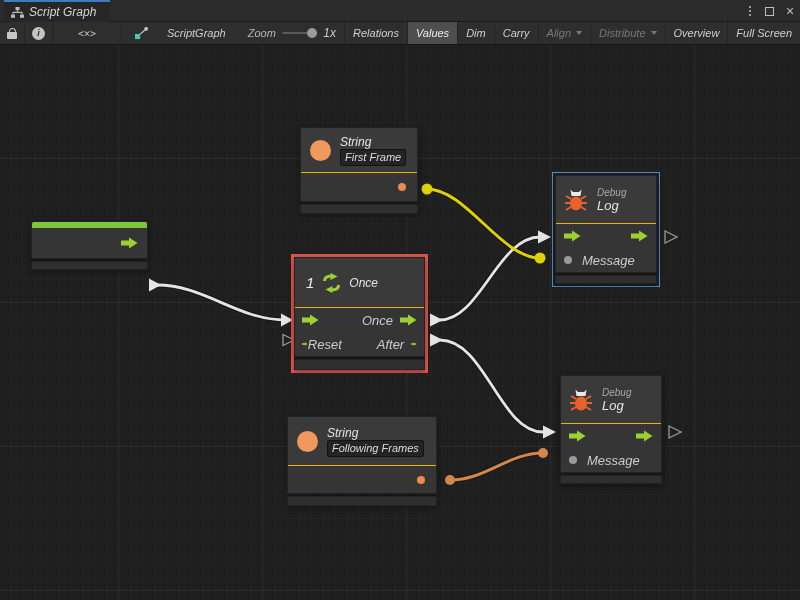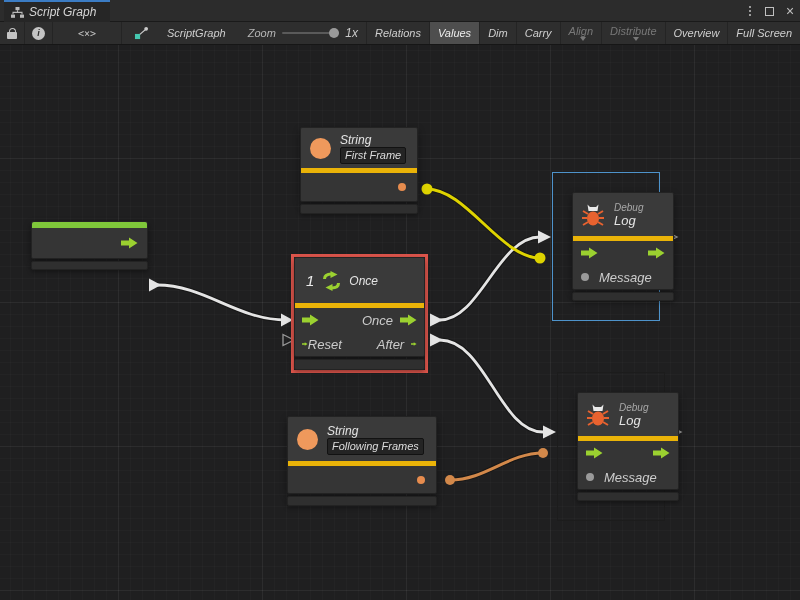--- a/index.html
+++ b/index.html
@@ -39,21 +39,21 @@
   .graph-section { display:flex; align-items:center; gap:18px; padding:0 10px 0 12px; }
   .zoom-label { color:#b5b5b5; padding:0 6px 0 12px; display:flex; align-items:center; }
   .zoom-slider { width:90px; height:100%; position:relative; display:flex; align-items:center; }
   .zoom-track { width:100%; height:2px; background:#5a5a5a; border-radius:1px; }
   .zoom-handle { position:absolute; right:0px; top:50%; margin-top:-5px;
                  width:10px; height:10px; border-radius:50%; background:#9a9a9a; }
   .zoom-value { font-size:12px; color:#c9c9c9; padding:0 8px 0 6px; display:flex; align-items:center; }
   .tb-buttons { display:flex; align-items:stretch; margin-left:auto; }
   .tb-buttons .tbtn { border-left:1px solid #242424; border-right:none; white-space:nowrap; }
   .tbtn.active { background:#4e4e4e; color:#eeeeee; }
-  .tbtn.disabled { color:#787878;flex-direction:column; }
+  .tbtn.disabled { color:#787878; }
   .caret { width:0; height:0; border-left:3.5px solid transparent; border-right:3.5px solid transparent;
            border-top:4px solid #787878; margin-left:5px; }
 
   
   .canvas { position:absolute; left:0; top:45px; width:800px; height:555px;
             background-color:#1f1f20;
             background-image:
               linear-gradient(rgba(255,255,255,0.045) 1px, transparent 1px),
               linear-gradient(90deg, rgba(255,255,255,0.045) 1px, transparent 1px),
               linear-gradient(rgba(255,255,255,0.018) 1px, transparent 1px),
@@ -64,21 +64,21 @@
   #wires { position:absolute; left:0; top:0; width:800px; height:600px;
            pointer-events:none; z-index:5; }
 
   
   .node-wrap { position:absolute; z-index:10; }
   .node-main { background:#353535; border:1px solid #232323; border-radius:2px;
                box-shadow:0 3px 7px rgba(0,0,0,0.4); }
   .node-footer { background:#2f2f2f; border:1px solid #232323; border-radius:2px;
                  margin-top:2px; box-shadow:0 2px 4px rgba(0,0,0,0.35); }
   .node-header { display:flex; align-items:center; background:#3a3a3a;
-                 border-bottom:5px solid #eab308; border-radius:2px 2px 0 0; }
+                 border-bottom:1px solid #eab308; border-radius:2px 2px 0 0; }
   .node-title { font-size:12px; color:#e4e4e4; }
   .node-sub { font-size:10px; color:#a8a8a8; }
   .port-row { display:flex; align-items:center; }
   .port-label { font-size:13px; color:#cccccc; }
   .flow-arrow { display:block; }
   .dot-port { border-radius:50%; }
   .str-field { background:#242424; border:1px solid #121212; border-radius:2px;
                color:#dcdcdc; font-size:11px; height:17px; line-height:15px;
                padding:0 4px; white-space:nowrap; }
   .green-bar { height:6px; background:#7fc73a; border-radius:2px 2px 0 0; }
@@ -105,21 +105,21 @@
 
   
   #node-once { left:291px; top:254px; width:137px; border:3px solid #df564c; }
   #node-once .node-main { width:131px; }
   #node-once .node-header { height:50px; padding-left:11px; gap:7px; }
   #node-once .once-num { font-size:15px; color:#ececec; }
   #node-once .port-row { height:24px; padding:0 7px; }
   #node-once .node-footer { height:11px; width:131px; }
 
   
-  .debug-wrap { padding:19px; }
+  .debug-wrap { padding:2px; }
   #node-debug1 { left:552px; top:172px; width:108px; border:1px solid #4e93cb; }
   #node-debug2 { left:557px; top:372px; width:108px; border:1px solid #1c1c1c; }
   .debug-wrap .node-main { width:102px; }
   .debug-wrap .node-header { height:48px; padding-left:7px; gap:8px; }
   .debug-wrap .port-row { height:24px; padding:0 8px; }
   .debug-wrap .node-footer { height:9px; width:102px; }
   .msg-dot { width:8px; height:8px; background:#9a9a9a; margin-right:10px; }
 
   .spacer { flex:1; }
 </style>

